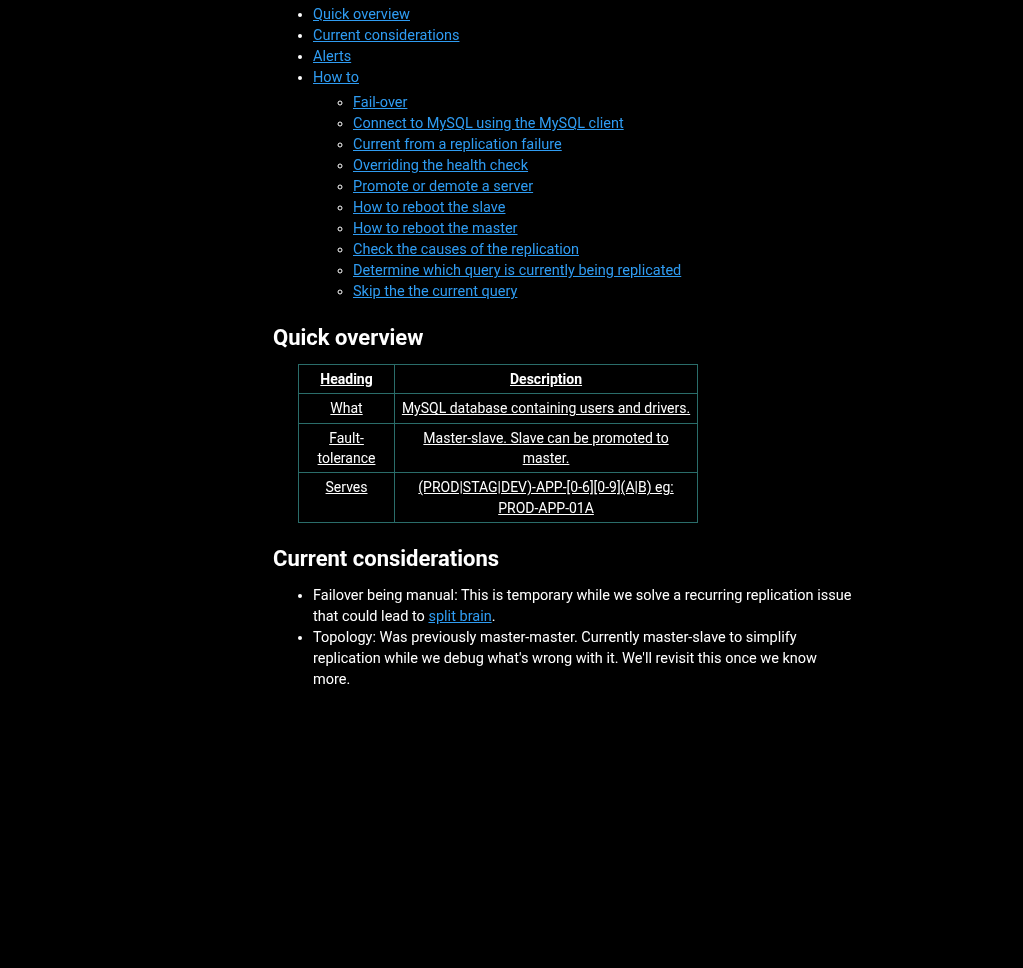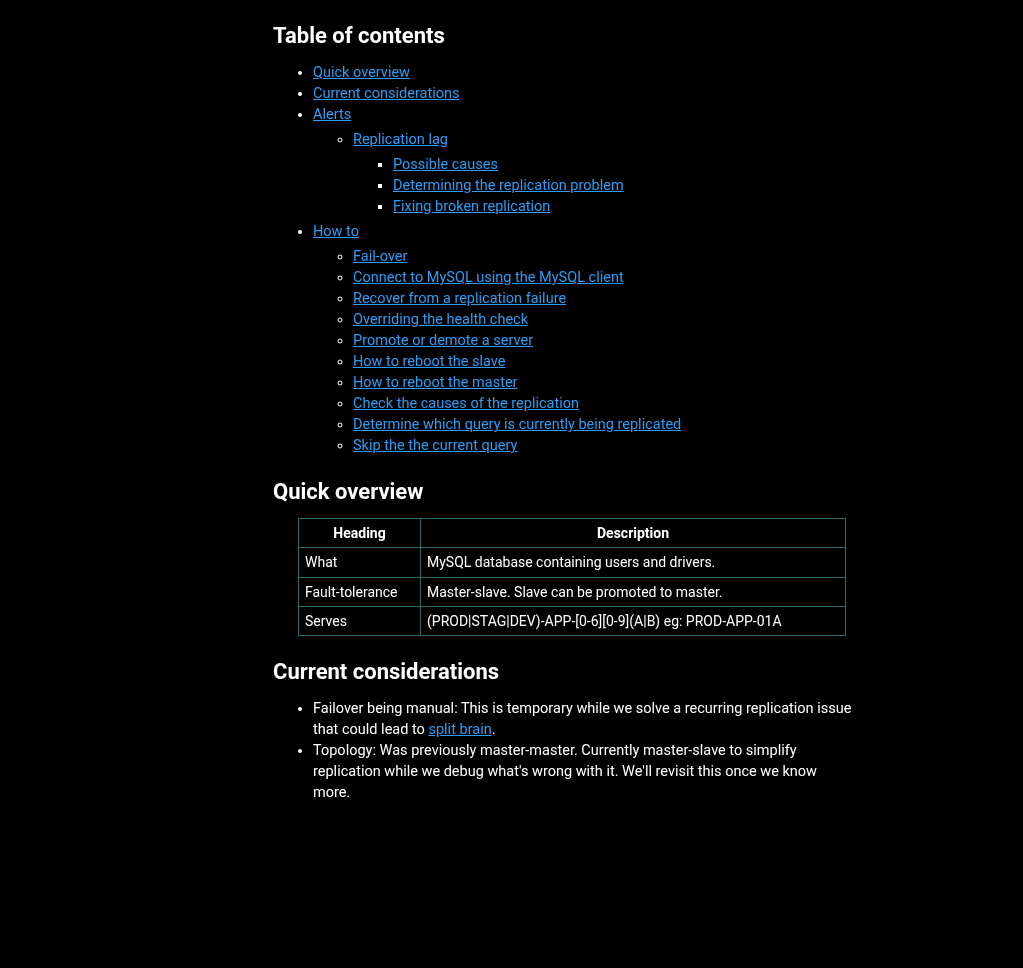--- a/index.html
+++ b/index.html
@@ -35,64 +35,54 @@
   ul, ol {
     margin: 4px 0 4px 0;
     padding-left: 40px;
   }
   ul ul, ul ol, ol ul {
     padding-left: 40px;
   }
   li { margin: 0px 0; }
   table {
     border-collapse: collapse;
-    width: 548px;
+    width: 400px;
     margin: 6px 0 6px 25px;
     font-size: 14px;
+    text-decoration: underline;
   }
   th, td {
     border: 1px solid var(--table-border);
     padding: 4px 6px;
-    text-align: left;
+    text-align: center;
     vertical-align: top;
   }
   th {
     font-weight: 700;
     text-align: center;
   }
 </style>
 </head>
 <body>
 
 <div class="page">
 
-  <h2>Table of contents</h2>
 
   <ul>
     <li><a>Quick overview</a></li>
     <li><a>Current considerations</a></li>
     <li>
       <a>Alerts</a>
-      <ul>
-        <li>
-          <a>Replication lag</a>
-          <ul>
-            <li><a>Possible causes</a></li>
-            <li><a>Determining the replication problem</a></li>
-            <li><a>Fixing broken replication</a></li>
-          </ul>
-        </li>
-      </ul>
     </li>
     <li>
       <a>How to</a>
       <ul>
         <li><a>Fail-over</a></li>
         <li><a>Connect to MySQL using the MySQL client</a></li>
-        <li><a>Recover from a replication failure</a></li>
+        <li><a>Current from a replication failure</a></li>
         <li><a>Overriding the health check</a></li>
         <li><a>Promote or demote a server</a></li>
         <li><a>How to reboot the slave</a></li>
         <li><a>How to reboot the master</a></li>
         <li><a>Check the causes of the replication</a></li>
         <li><a>Determine which query is currently being replicated</a></li>
         <li><a>Skip the the current query</a></li>
       </ul>
     </li>
   </ul>

